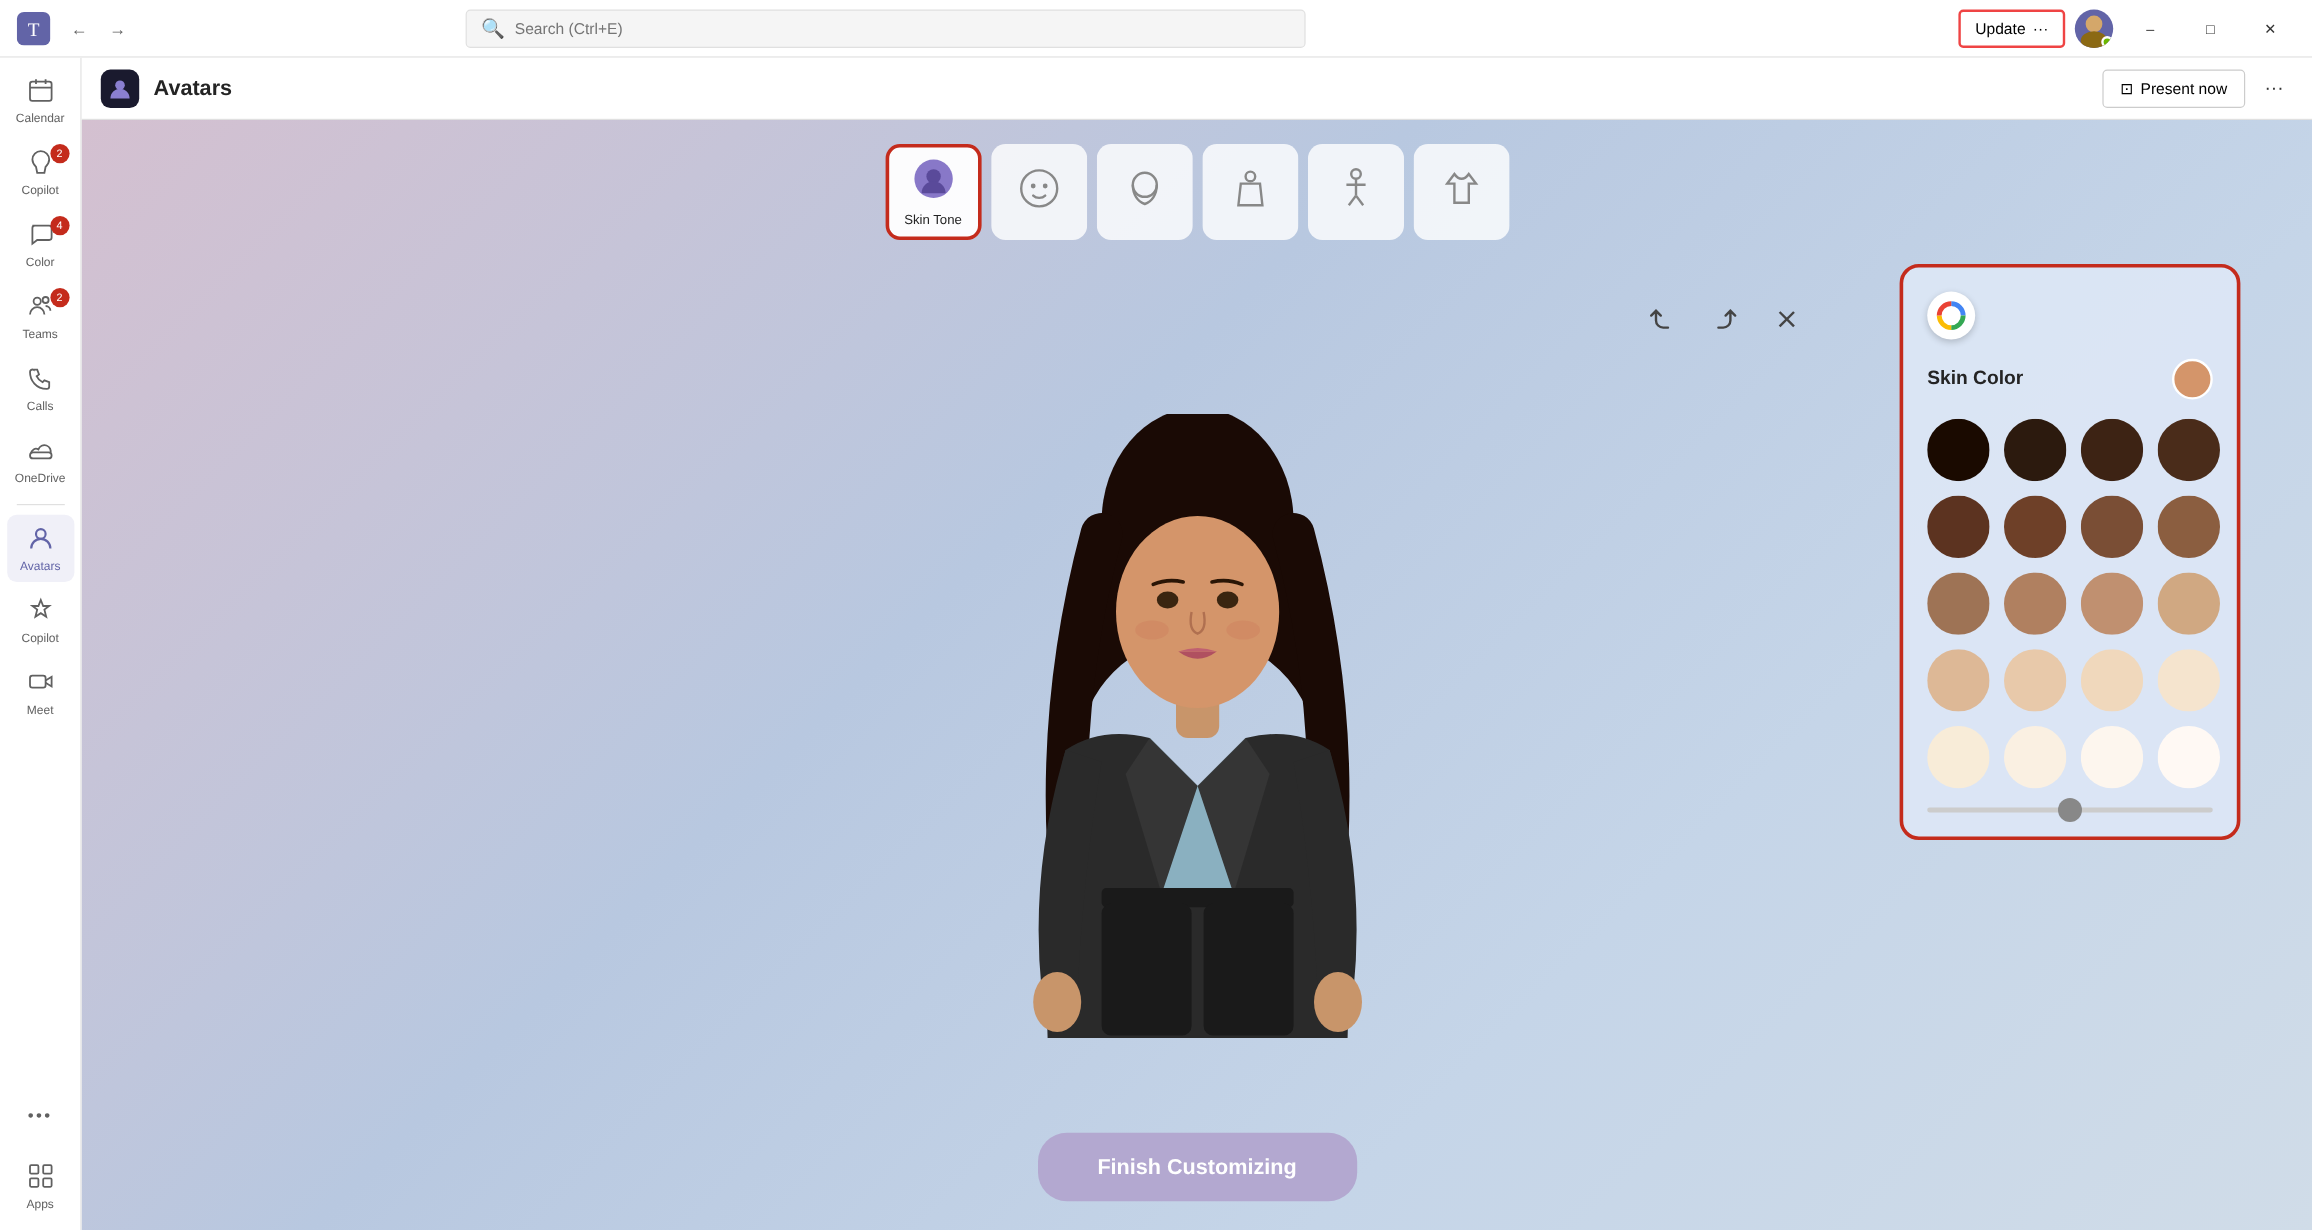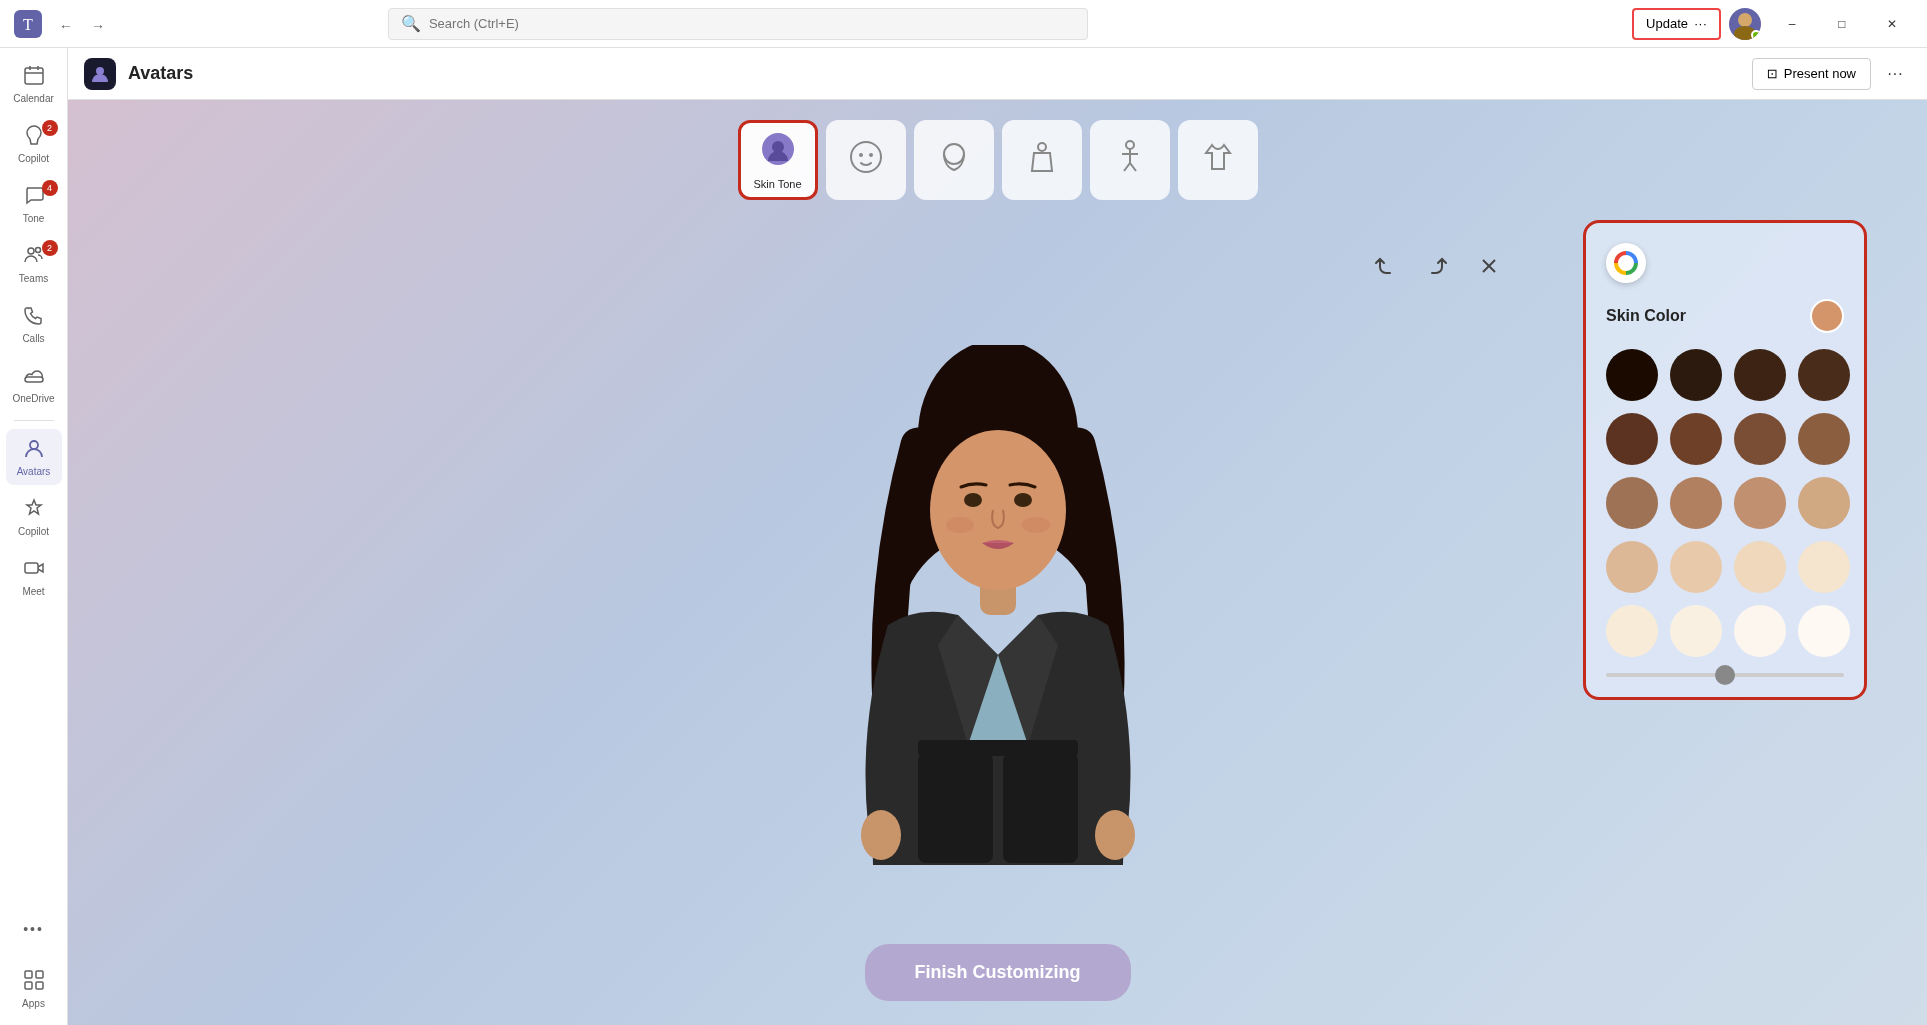--- a/index.html
+++ b/index.html
@@ -261,21 +261,21 @@
       <span class="label">Copilot</span>
     </div>
 
     <div class="sidebar-item">
       <span class="icon">
         <svg width="22" height="22" viewBox="0 0 22 22">
             <path d="M4 4h14a2 2 0 0 1 2 2v8a2 2 0 0 1-2 2H8l-4 3V6a2 2 0 0 1 2-2z" fill="none" stroke="#616161" stroke-width="1.5"></path>
           </svg>
       </span>
       <div class="badge">4</div>
-      <span class="label">Tone</span>
+      <span class="label">Color</span>
     </div>
 
     <div class="sidebar-item">
       <span class="icon">
         <svg width="22" height="22" viewBox="0 0 22 22">
             <circle cx="8" cy="7" r="3" fill="none" stroke="#616161" stroke-width="1.5"></circle>
             <circle cx="15" cy="6" r="2.5" fill="none" stroke="#616161" stroke-width="1.5"></circle>
             <path d="M2 18c0-3.3 2.7-6 6-6s6 2.7 6 6" fill="none" stroke="#616161" stroke-width="1.5"></path>
             <path d="M15 11c2.2 0 4 1.8 4 4" fill="none" stroke="#616161" stroke-width="1.5"></path>
           </svg>

